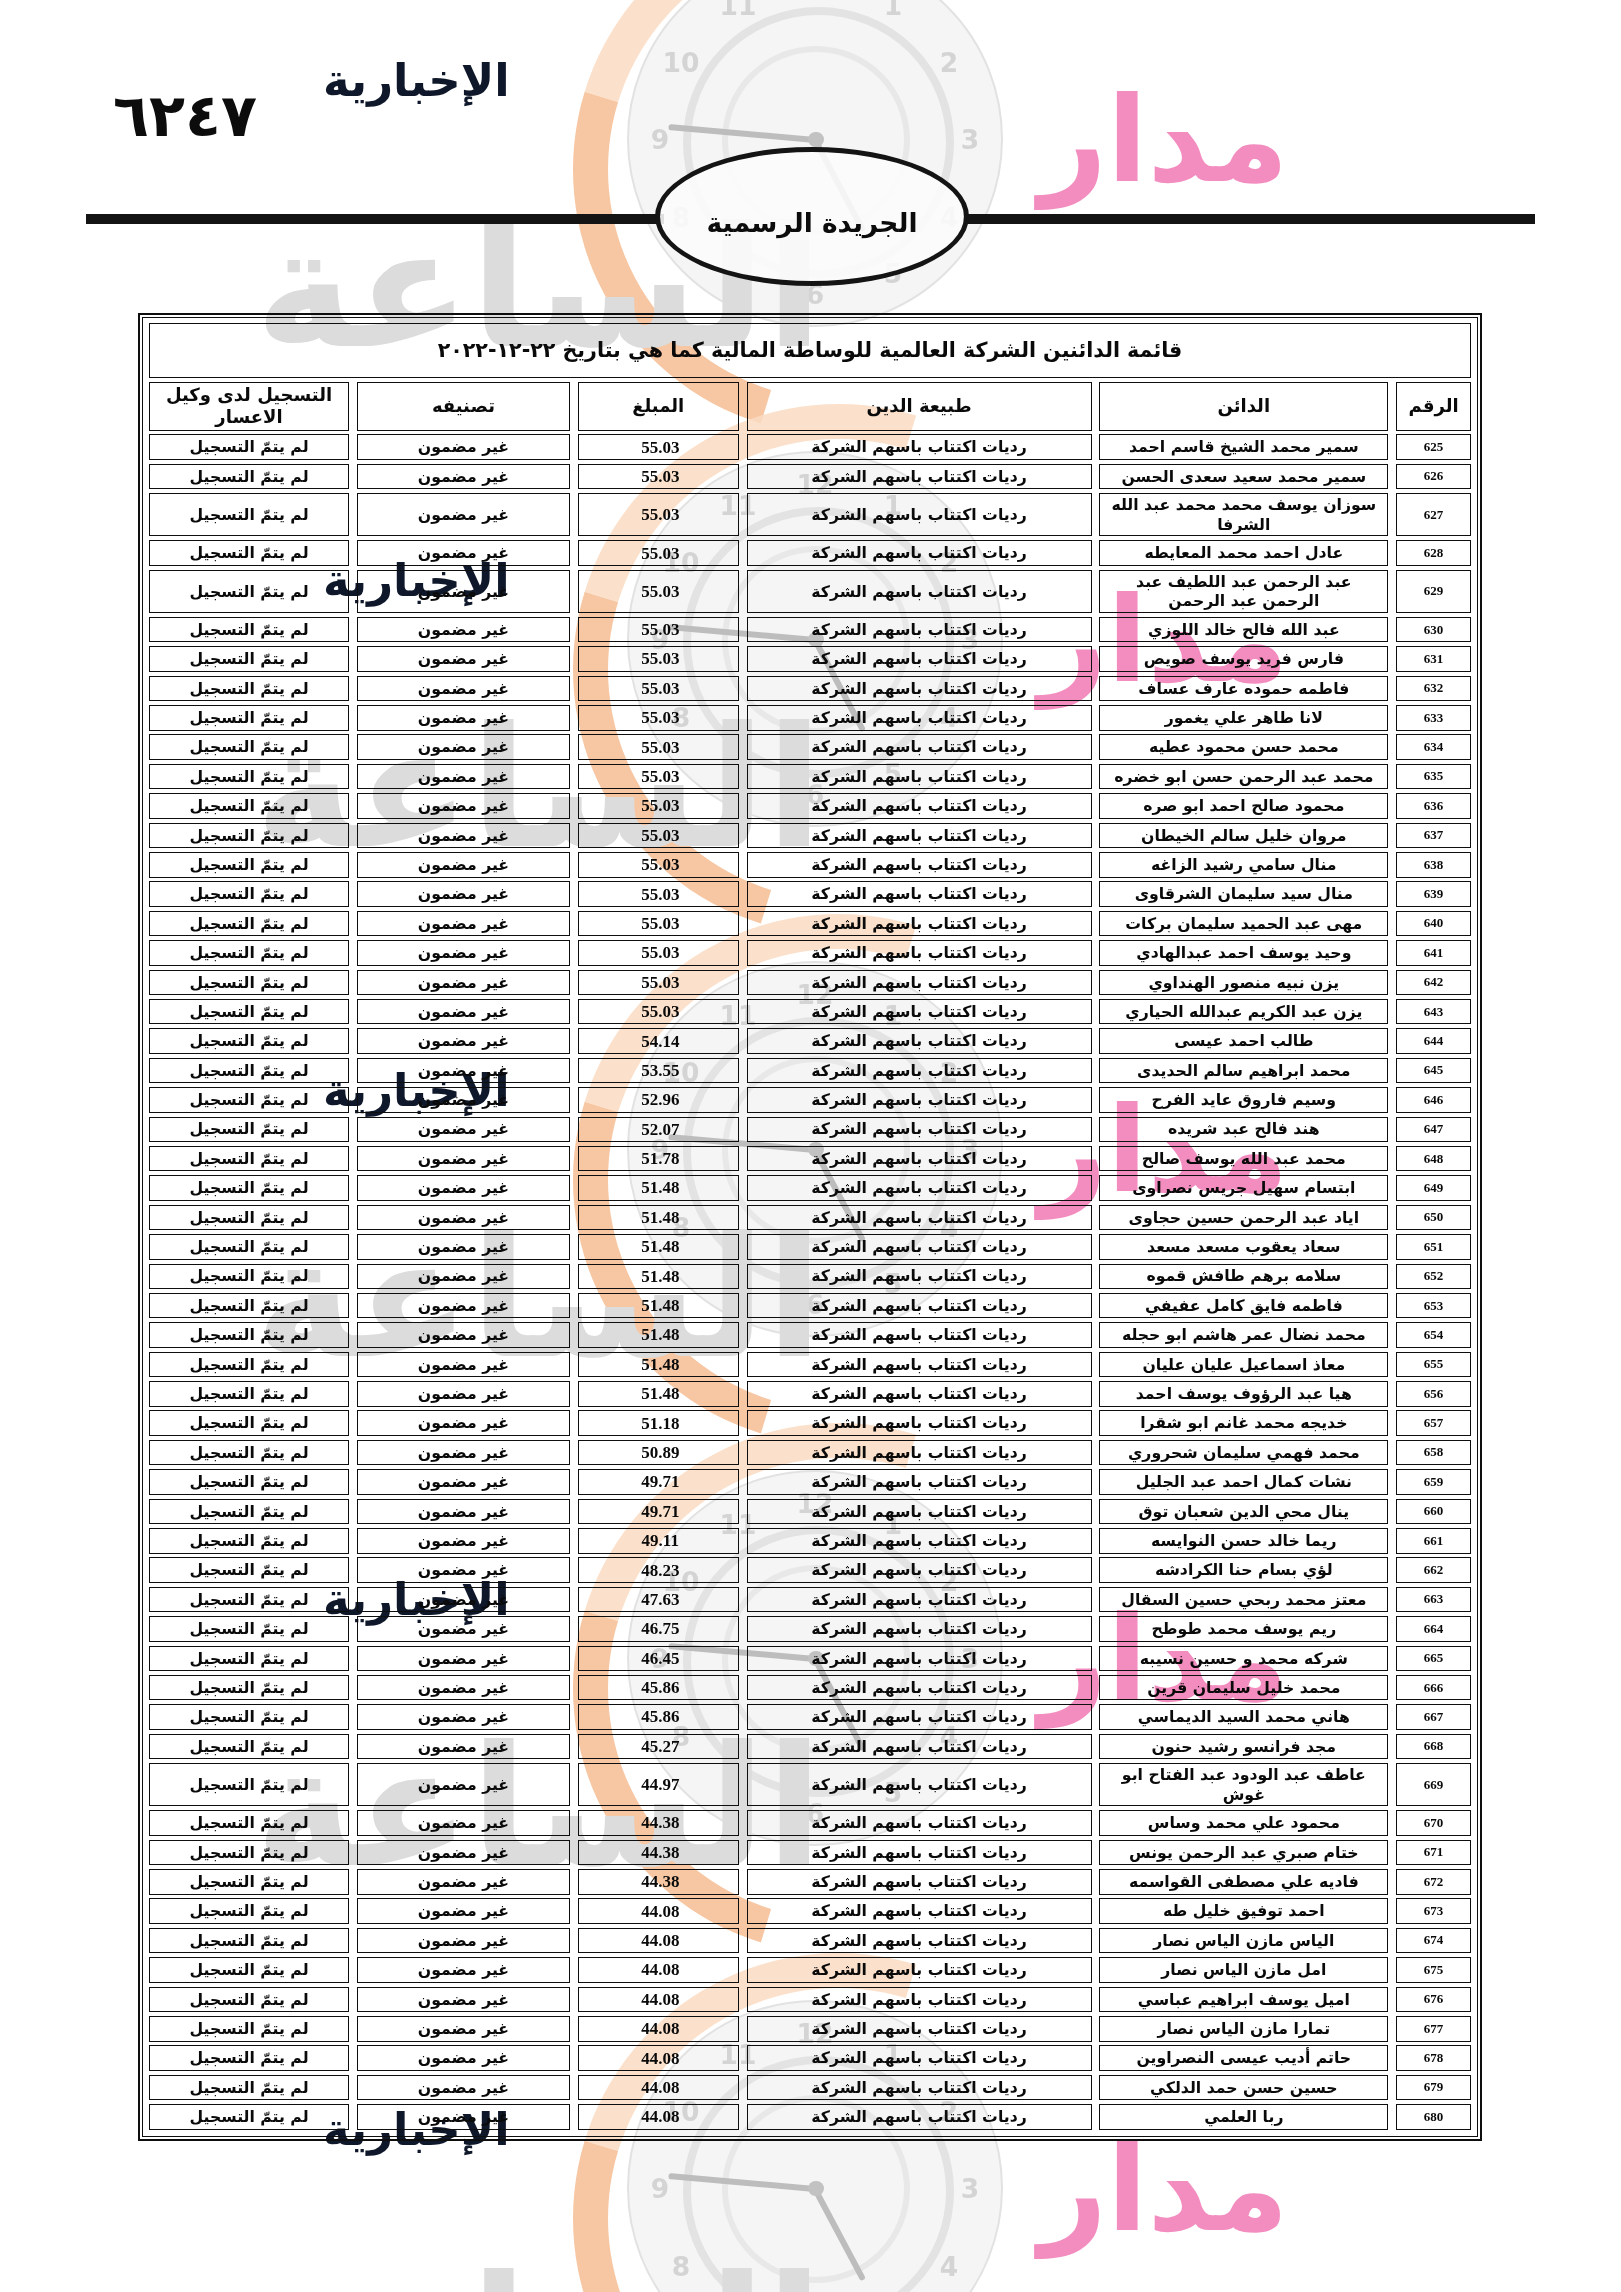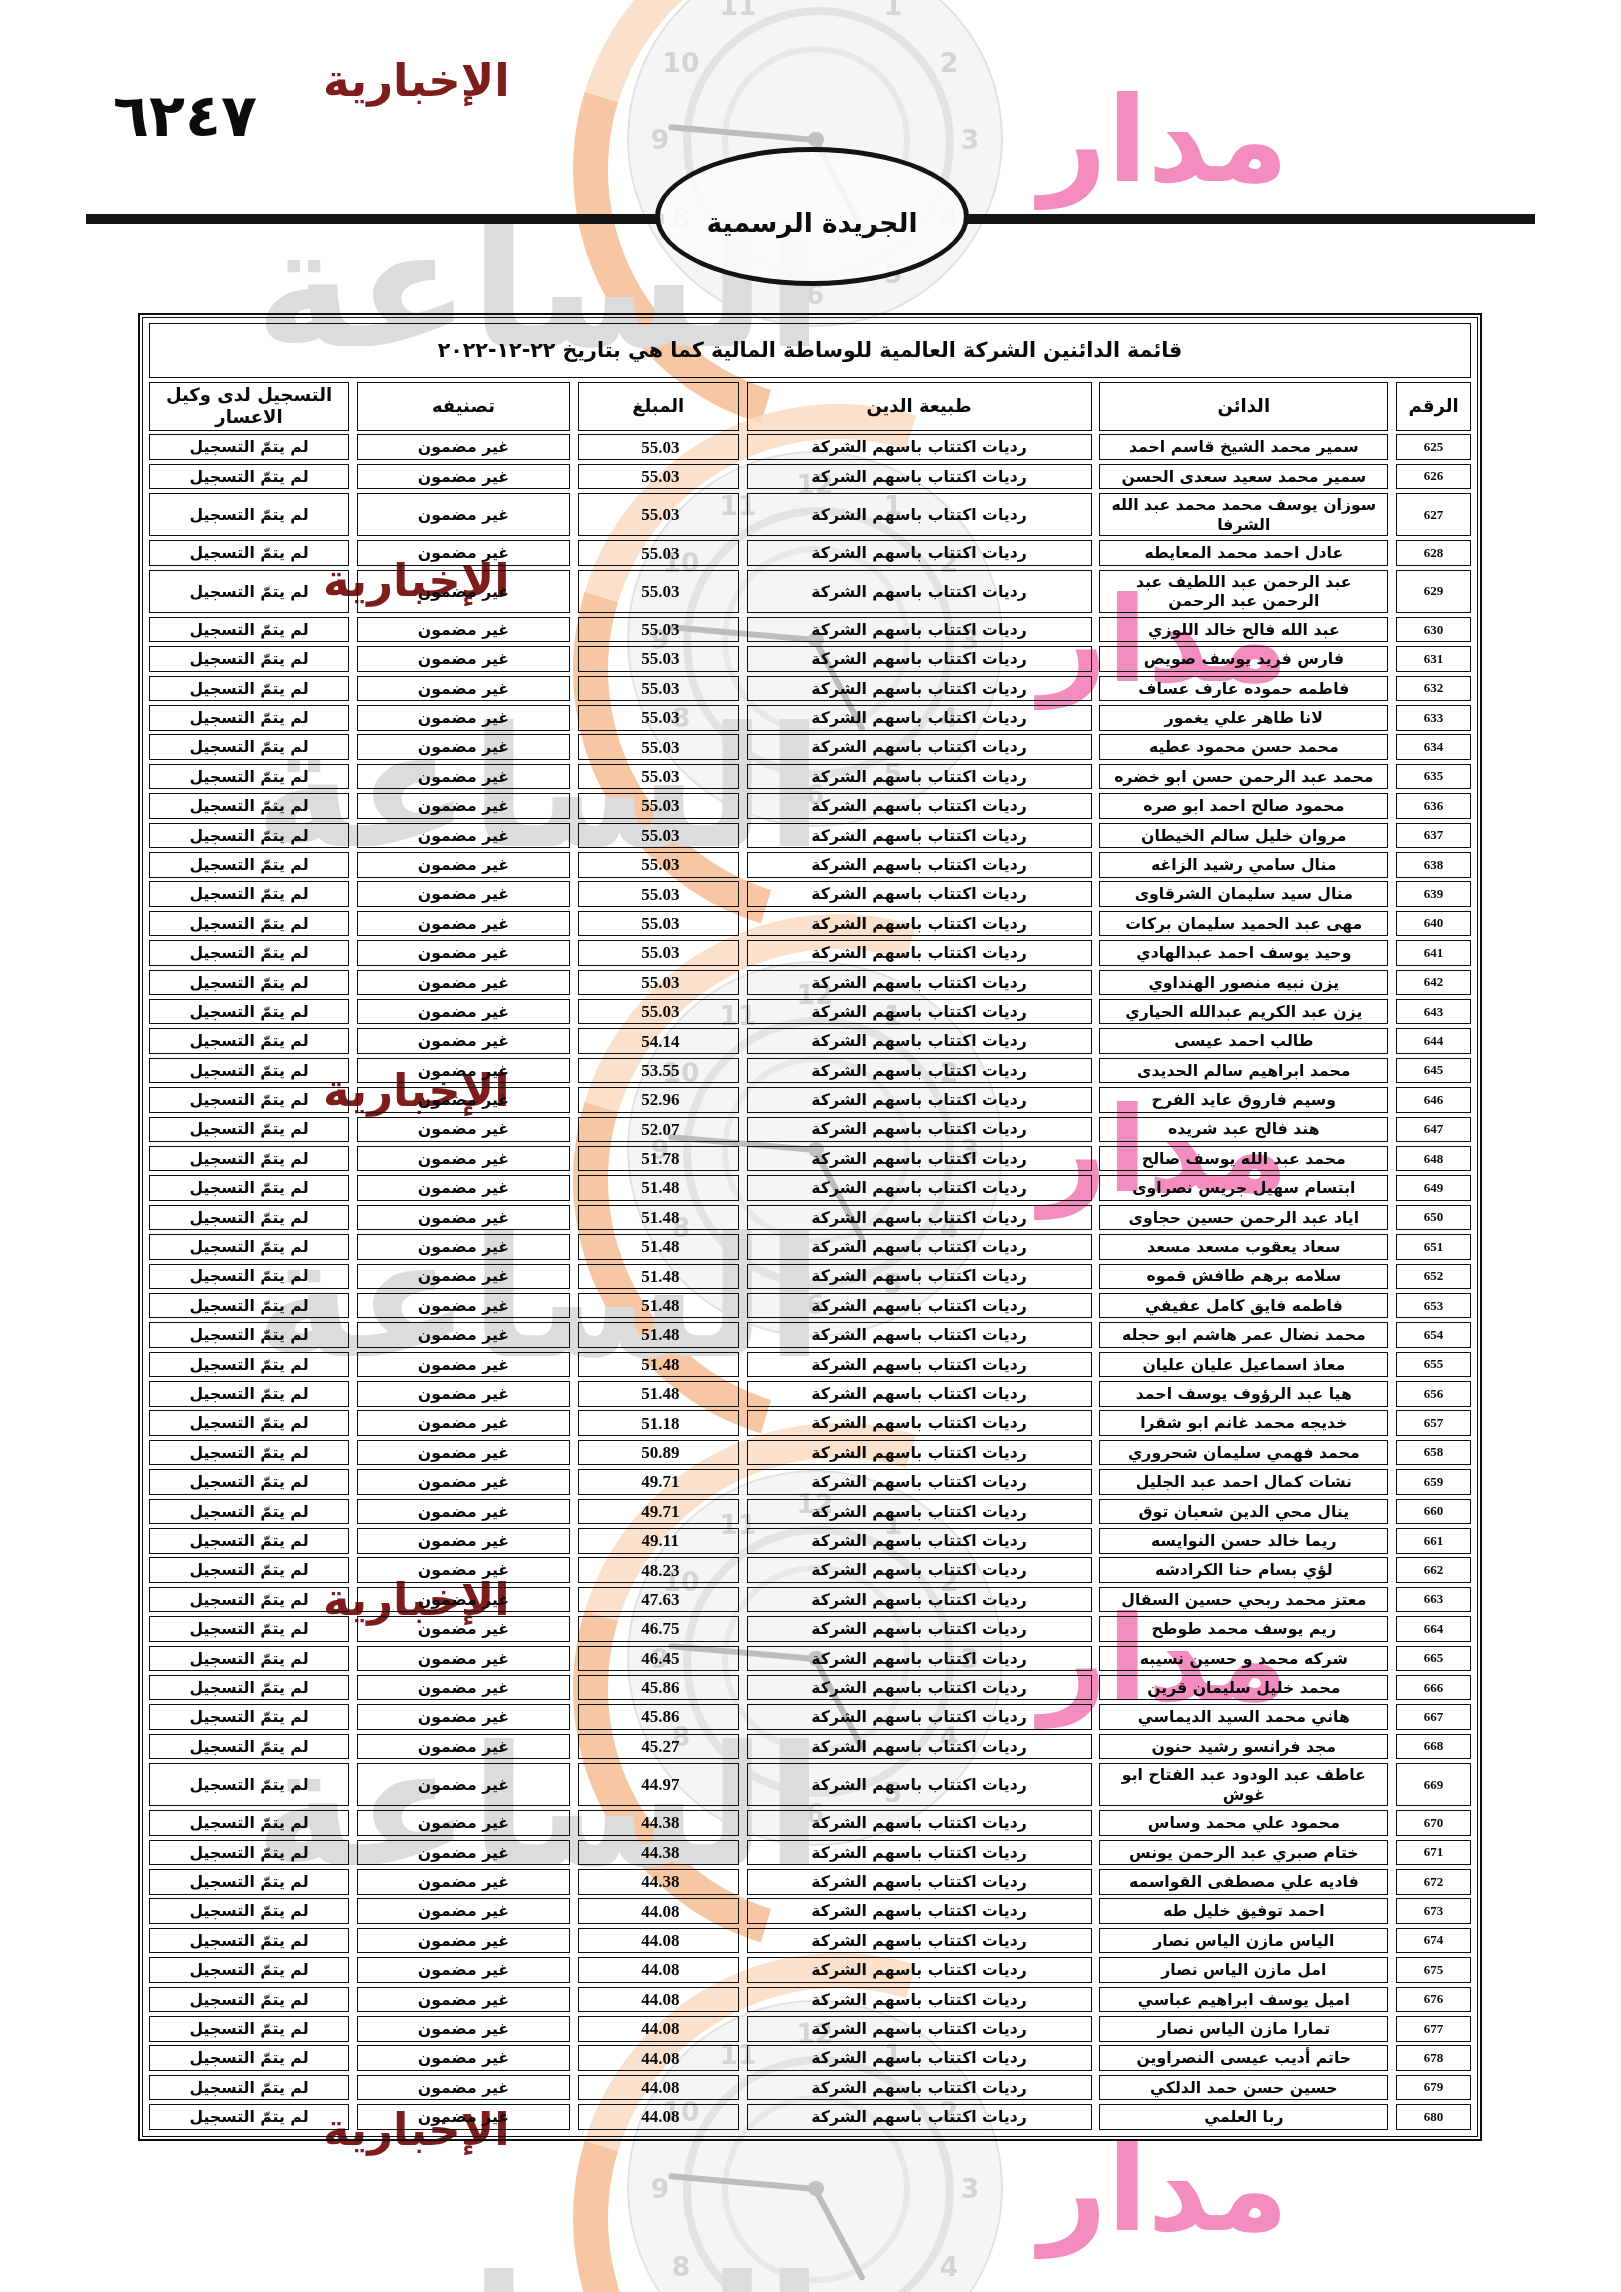--- a/index.html
+++ b/index.html
@@ -17,21 +17,21 @@
   .wm-ring1{position:absolute;left:54px;top:54px;width:255px;height:255px;border-radius:50%;border:8.8px solid #e3e3e3;}
   .wm-ring2{position:absolute;left:93px;top:93px;width:176px;height:176px;border-radius:50%;border:6.9px solid #e8e8e8;}
   .wm-num{position:absolute;color:#d4d4d4;font-weight:bold;font-size:26.5px;transform:translate(-50%,-50%);}
   .wm-hand{position:absolute;background:#bdbdbd;transform-origin:0 50%;border-radius:2.9px;}
   .wm-dot{position:absolute;left:179px;top:179px;width:15.7px;height:15.7px;border-radius:50%;background:#c2c2c2;}
   .wm-crescent{
     position:absolute;left:279px;top:-37px;width:461px;height:461px;border-radius:50%;
     border:35px solid transparent;border-left-color:#f6bd92;border-top-color:#fbdcc2;
     transform:rotate(-28deg);opacity:.85;
   }
-  .wm-tagline{position:absolute;left:29px;top:113px;font-size:45px;font-weight:bold;color:#7f1d1d;}
+  .wm-tagline{position:absolute;left:29px;top:113px;font-size:45px;font-weight:bold;color:#0f172a;}
   .wm-brand{position:absolute;left:-39px;top:250px;font-size:167px;font-weight:bold;color:#dcdcdc;letter-spacing:7.8px;}
   .wm-madar{position:absolute;left:745px;top:130px;font-size:118px;font-weight:bold;color:#ec4899;opacity:.62;}
   
   .content{position:absolute;inset:0;z-index:1;margin-top:20px;}
   .page-number{
     position:absolute;left:113px;top:61px;font-size:59px;font-weight:bold;color:#0c0c0c;
   }
   .rule{position:absolute;top:194px;height:9.8px;background:#141414;}
   .rule.left{left:86px;width:578px;}
   .rule.right{left:963px;width:572px;}

